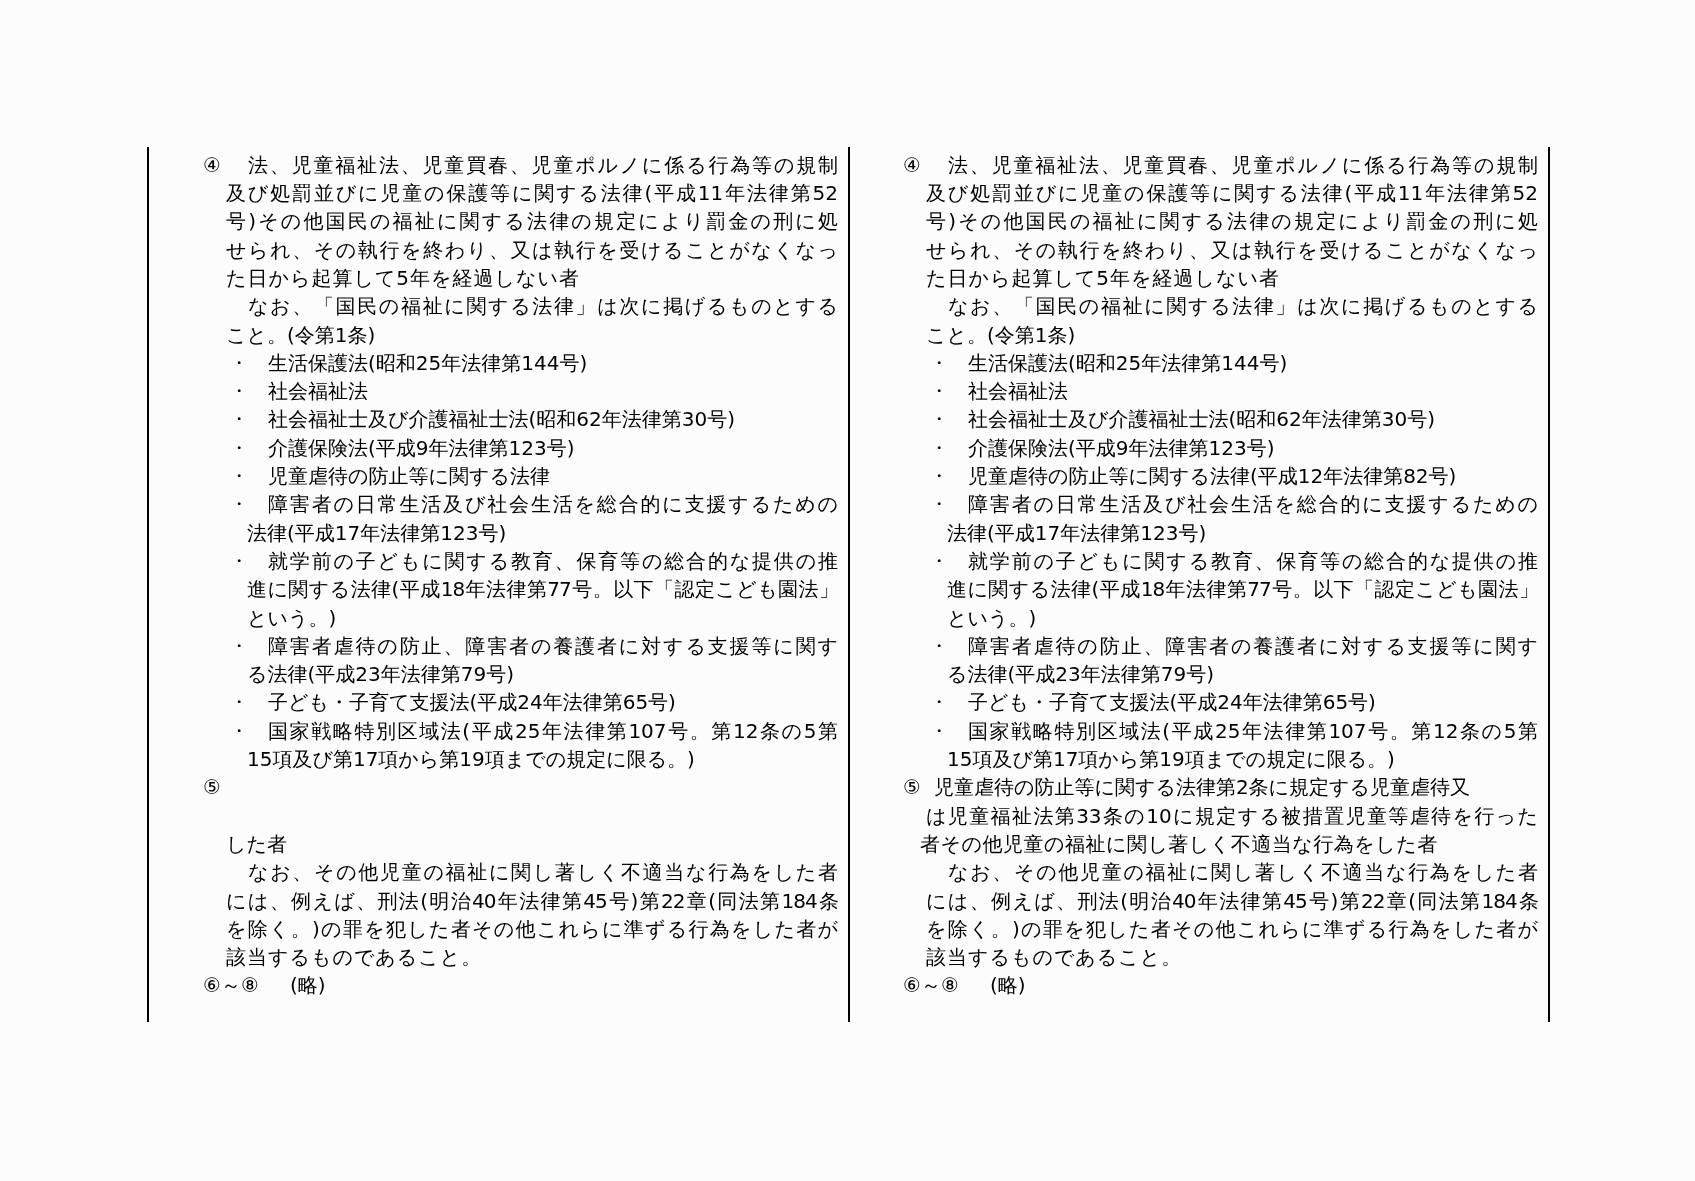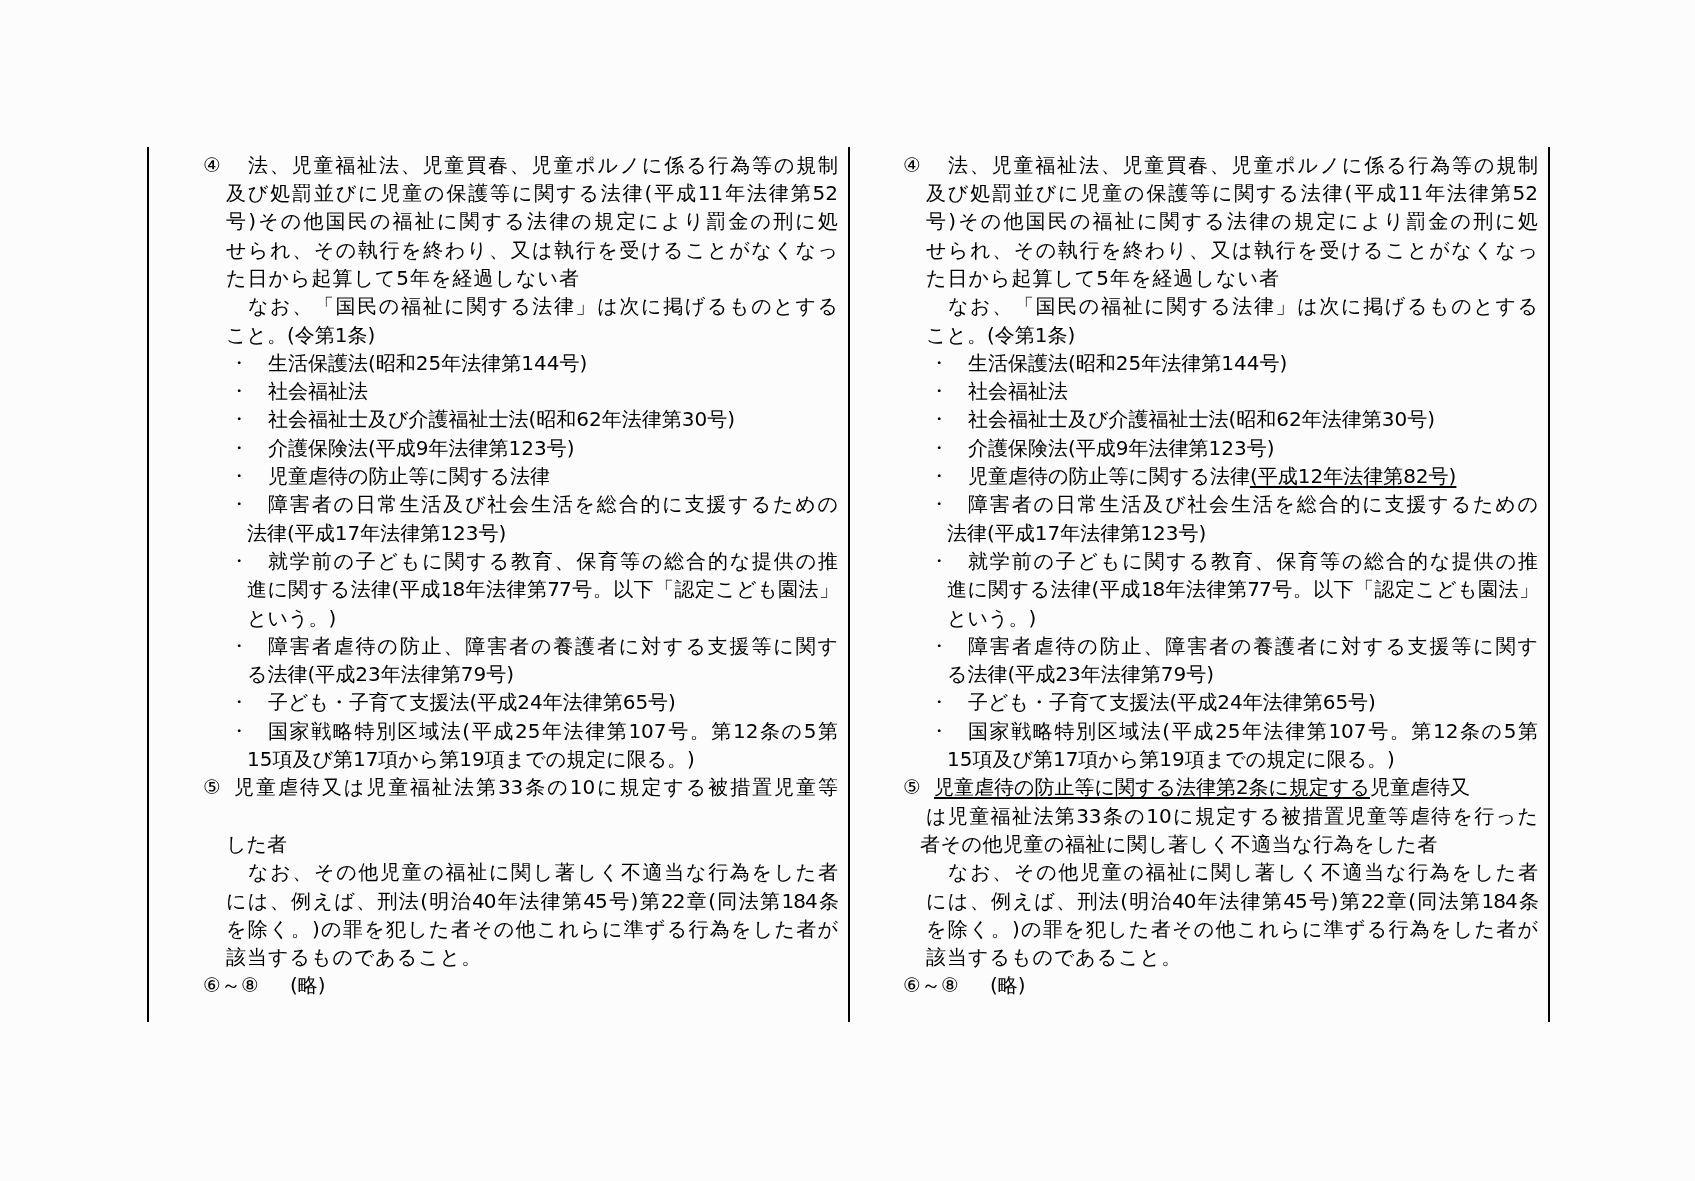--- a/index.html
+++ b/index.html
@@ -9,21 +9,21 @@
   }
   .vline { position: absolute; top: 147px; height: 875px; width: 1.5px; background: #000; }
   .col { position: absolute; top: 0; left: 0; width: 1695px; height: 1181px; }
   .ln {
     position: absolute; height: 28px; line-height: 28px; font-size: 20px;
     white-space: nowrap; overflow: visible; letter-spacing: 0;
   }
   .ln.j { text-align: justify; text-align-last: justify; white-space: normal; overflow: hidden; }
   .mark { position: absolute; height: 28px; line-height: 28px; font-size: 20px; white-space: nowrap; }
   .bullet { position: absolute; height: 28px; line-height: 28px; font-size: 18px; }
-  .u { text-decoration: underline; text-underline-offset: 3px; text-decoration-thickness: 2px; }
+  .u { text-underline-offset: 3px; text-decoration-thickness: 2px; }
 </style>
 </head>
 <body>
 
 <div class="vline" style="left:147px"></div>
 <div class="vline" style="left:848px"></div>
 <div class="vline" style="left:1548px"></div>
 
 <div class="col">
 
@@ -65,21 +65,20 @@
   <div class="ln" style="left:247px;top:660px">る法律(平成23年法律第79号)</div>
 
   <span class="bullet" style="left:230px;top:688px">・</span>
   <div class="ln" style="left:268px;top:688px">子ども・子育て支援法(平成24年法律第65号)</div>
 
   <span class="bullet" style="left:230px;top:717px">・</span>
   <div class="ln j" style="left:268px;width:570px;top:717px">国家戦略特別区域法(平成25年法律第107号。第12条の5第</div>
   <div class="ln" style="left:247px;top:745px">15項及び第17項から第19項までの規定に限る。)</div>
 
   <span class="mark" style="left:203px;top:773px">⑤</span>
-  <div class="ln j" style="left:234px;width:604px;top:773px">児童虐待又は児童福祉法第33条の10に規定する被措置児童等</div>
   <div class="ln" style="left:226px;top:830px">した者</div>
   <div class="ln j" style="left:248px;width:590px;top:858px">なお、その他児童の福祉に関し著しく不適当な行為をした者</div>
   <div class="ln j" style="left:226px;width:612px;top:887px;letter-spacing:-1px">には、例えば、刑法(明治40年法律第45号)第22章(同法第184条</div>
   <div class="ln j" style="left:226px;width:612px;top:915px">を除く。)の罪を犯した者その他これらに準ずる行為をした者が</div>
   <div class="ln" style="left:226px;top:943px;letter-spacing:1px">該当するものであること。</div>
 
   <span class="mark" style="left:203px;top:971px">⑥～⑧</span>
   <span class="ln" style="left:290px;top:971px">(略)</span>
 </div>
 

